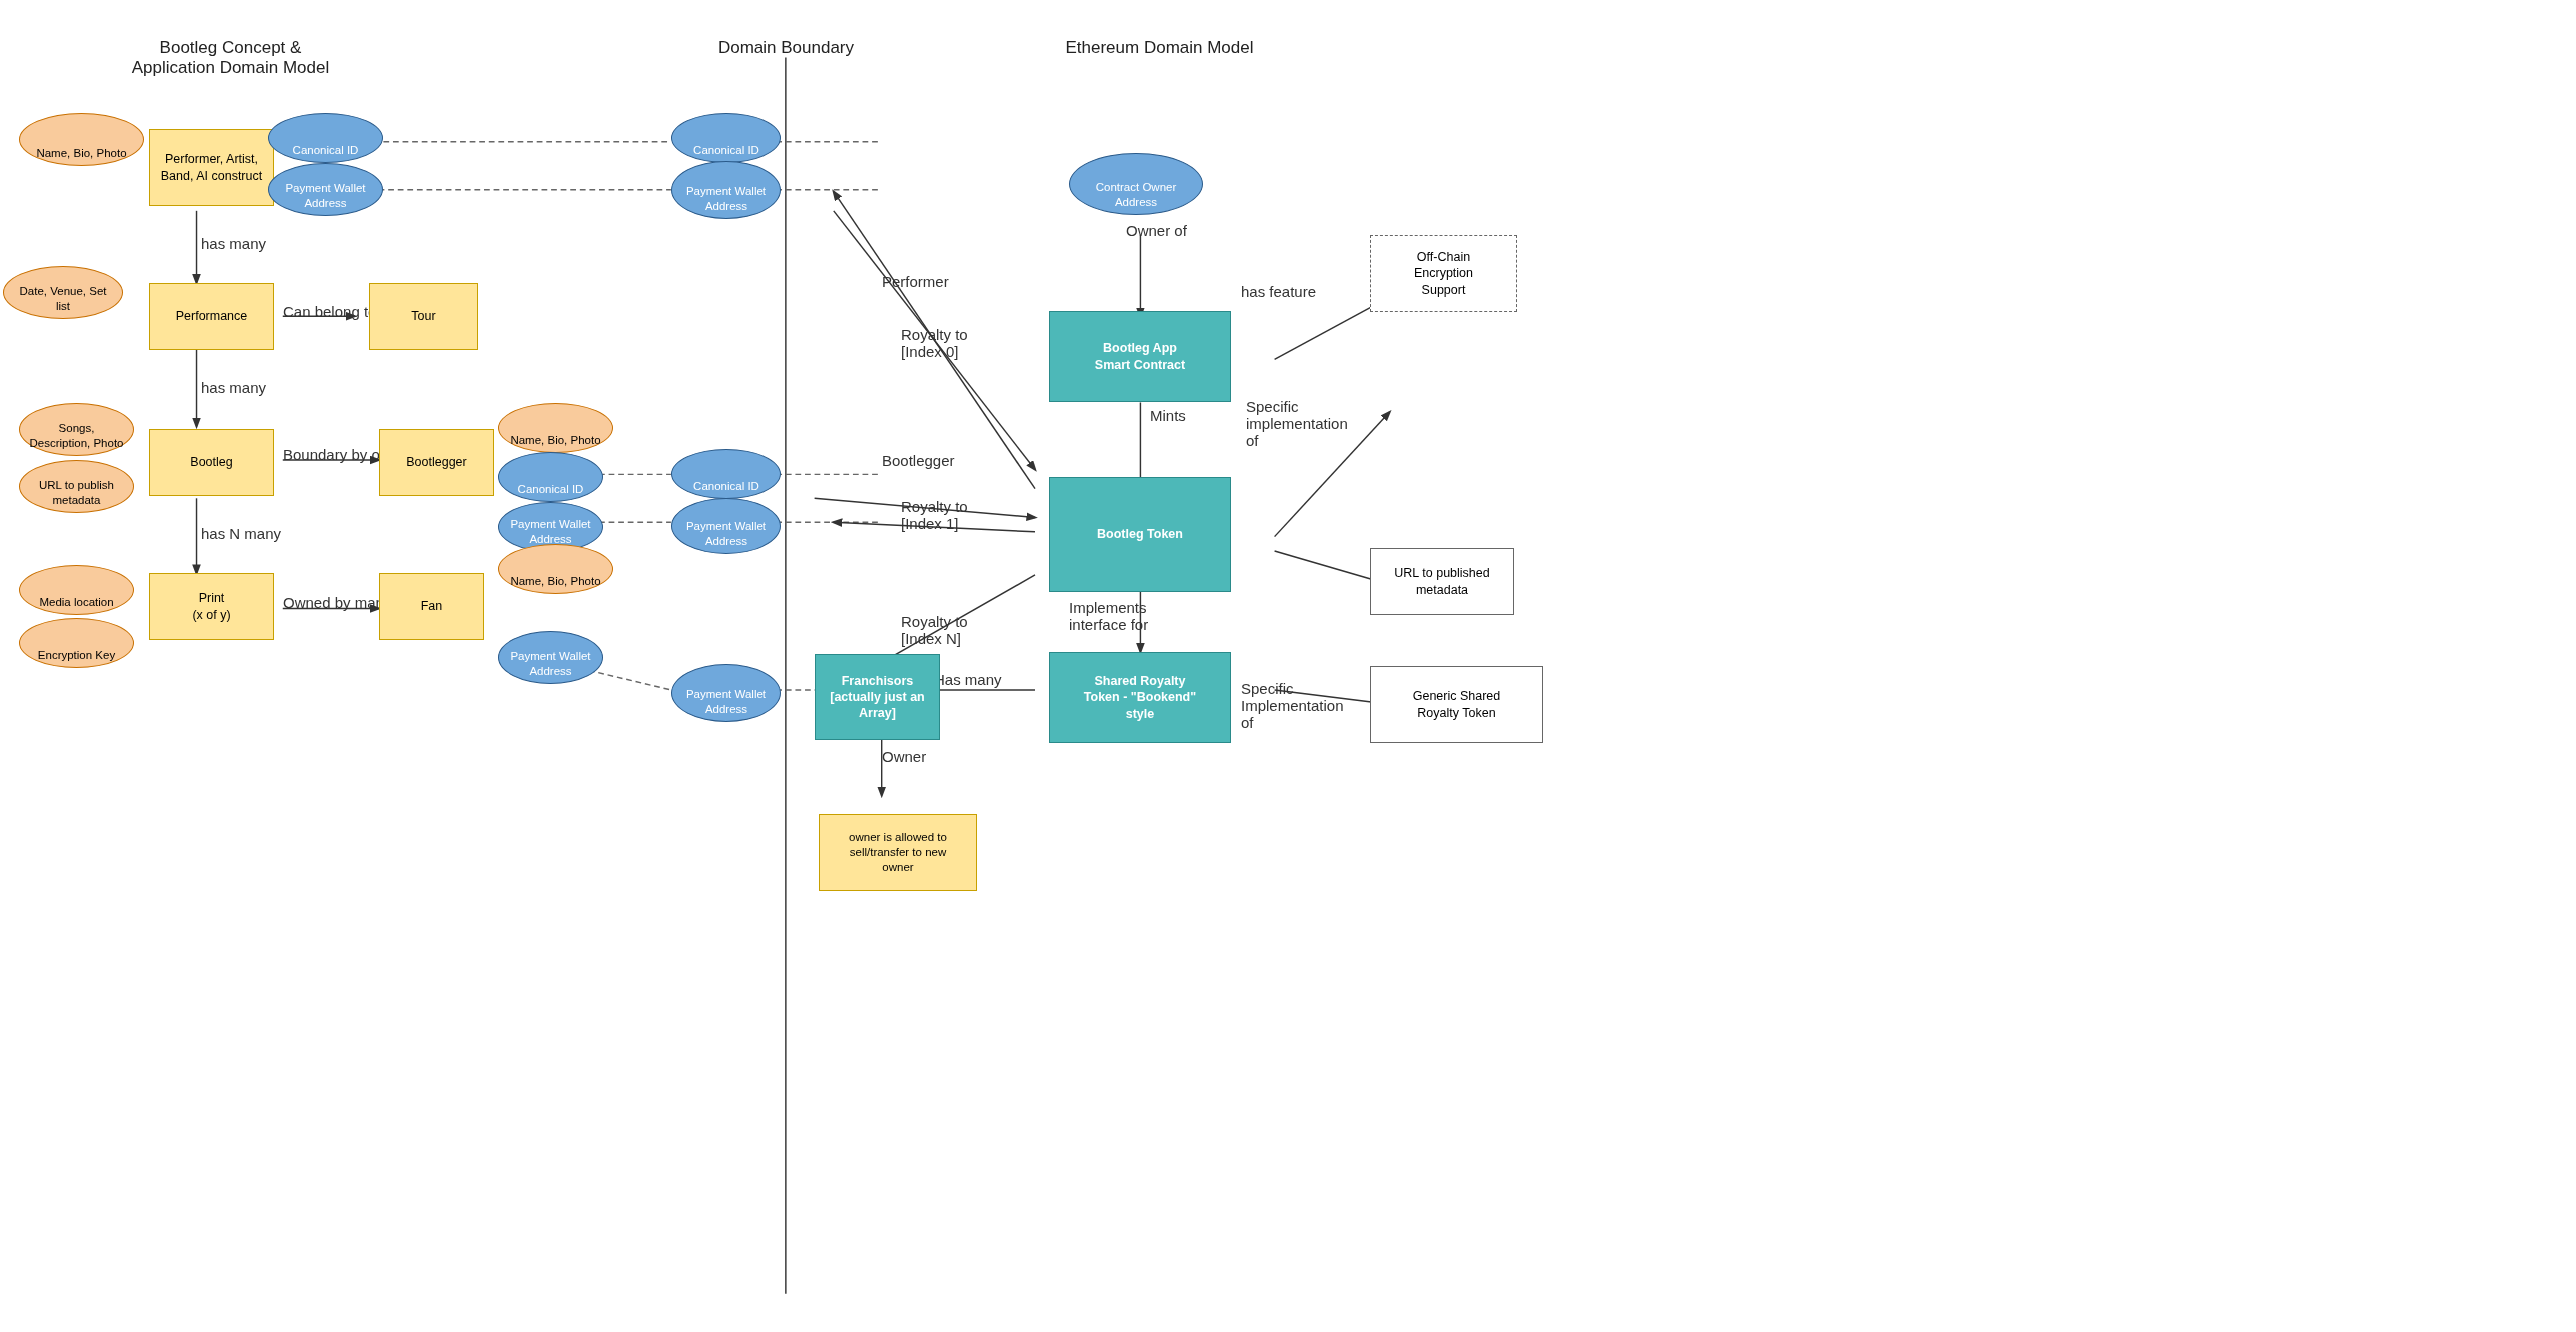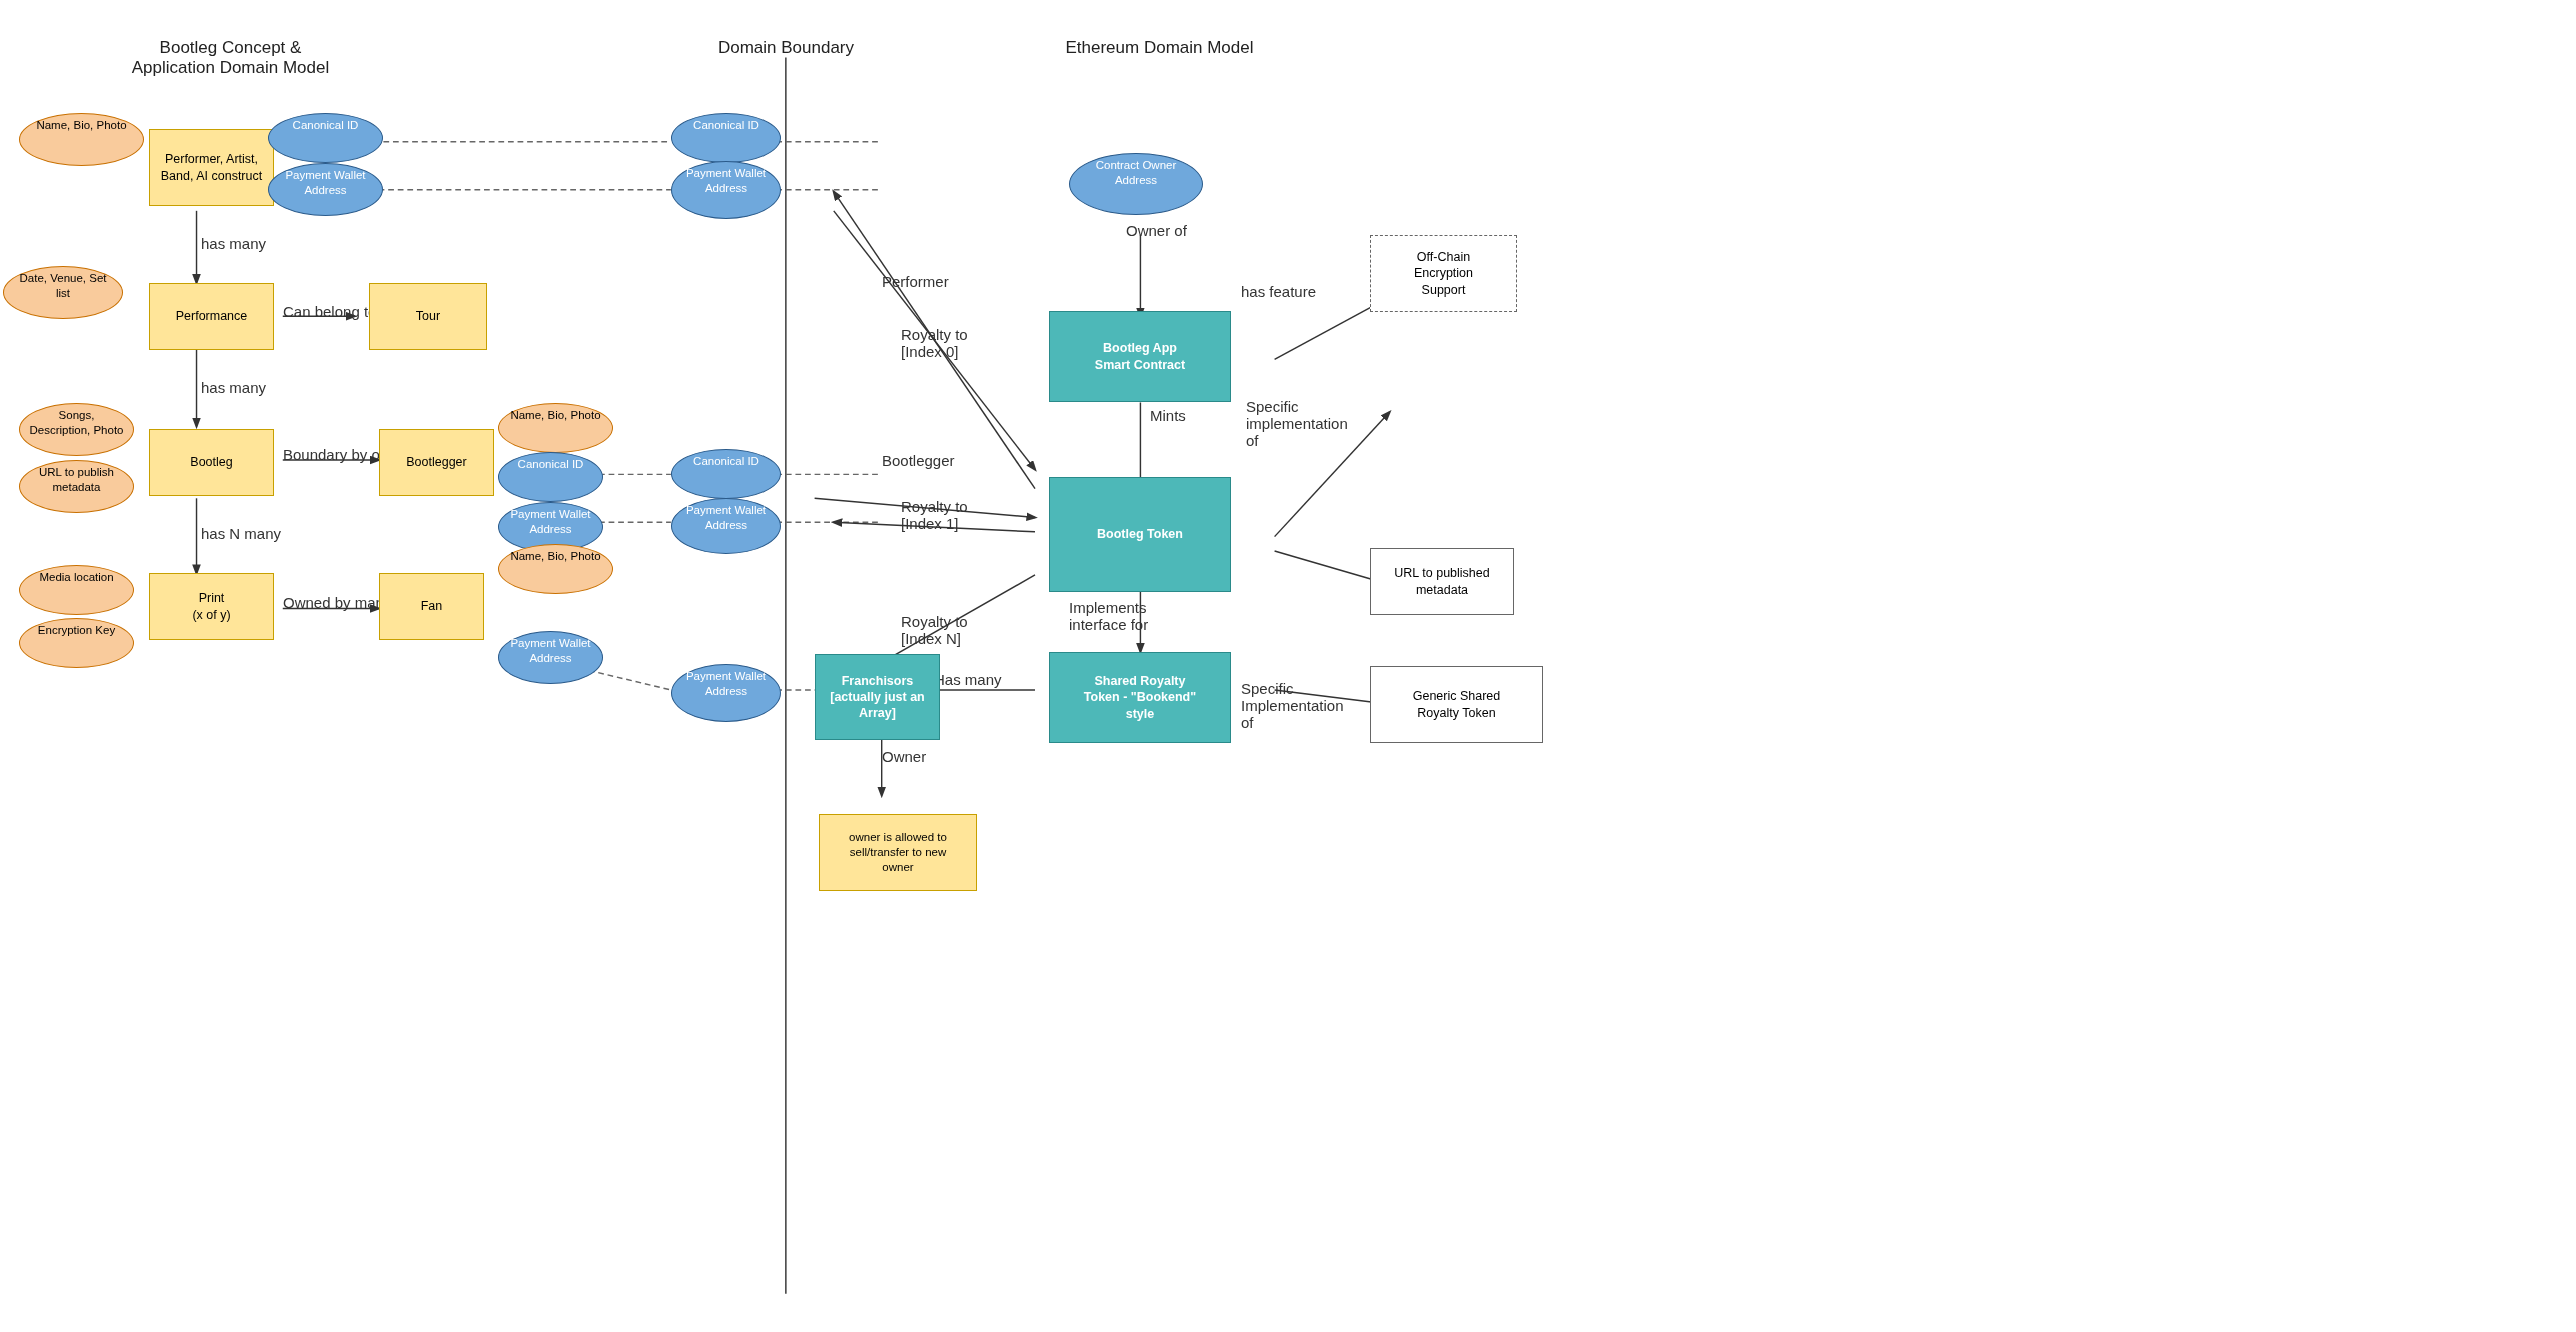--- a/index.html
+++ b/index.html
@@ -54,21 +54,21 @@
     .box-note {
       background: #ffe599;
       border: 1.4px solid #c8a000;
       font-size: 11.5px;
       margin-top: 28px;
     }
     
     .ellipse {
       position: absolute;
       display: flex;
-      align-items: flex-start;
+      align-items: flex-end;
       justify-content: center;
       text-align: center;
       border-radius: 50%;
       font-size: 11.5px;
       line-height: 1.3;
       padding: 3.8px;
     }
     .ellipse-orange {
       background: #f9cb9c;
       border: 1.4px solid #c87000;
@@ -196,21 +196,21 @@
   <div class="ellipse ellipse-orange" style="left:3px; top:266px; width:120px; height:53px;">
     <span>Date, Venue, Set<br>list</span>
   </div>
 
   <div class="box box-yellow" style="left:149px; top:283px; width:125px; height:67px;">
     <span>Performance</span>
   </div>
 
   <div class="edge-label" style="left:283px; top:303px;">Can belong to a</div>
 
-  <div class="box box-yellow" style="left:369px; top:283px; width:118px; height:67px;">
+  <div class="box box-yellow" style="left:369px; top:283px; width:109px; height:67px;">
     <span>Tour</span>
   </div>
 
   <div class="edge-label" style="left:201px; top:379px;">has many</div>
 
   <div class="ellipse ellipse-orange" style="left:19px; top:403px; width:115px; height:53px;">
     <span>Songs,<br>Description, Photo</span>
   </div>
 
   <div class="ellipse ellipse-orange" style="left:19px; top:460px; width:115px; height:53px;">

